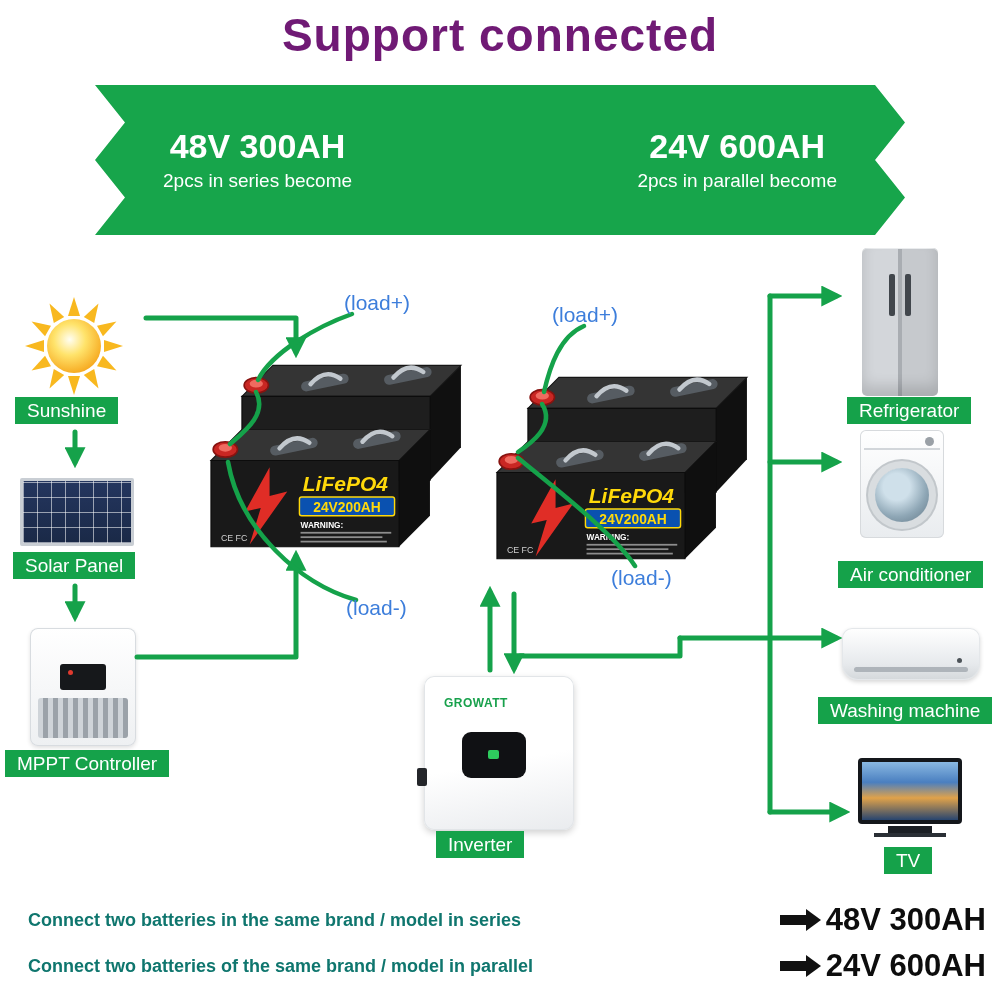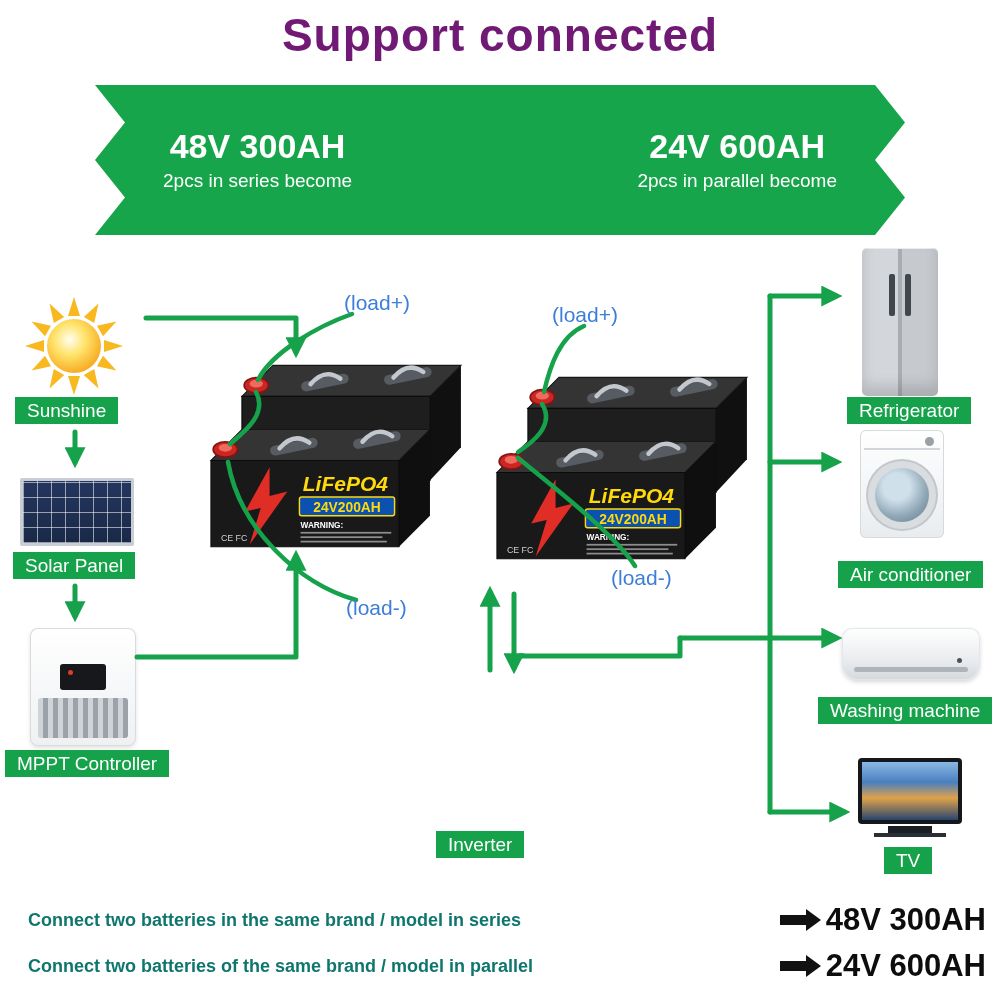--- a/index.html
+++ b/index.html
@@ -235,20 +235,27 @@
       <rect x="98" y="190.5" width="78" height="1.6" fill="#8d8d8d"></rect>
       <text x="26" y="191" font-size="8" fill="#cfcfcf">CE FC</text>
     </g>
   </svg>
 
   <div class="load-label" style="left:344px; top:291px;">(load+)</div>
   <div class="load-label" style="left:552px; top:303px;">(load+)</div>
   <div class="load-label" style="left:346px; top:596px;">(load-)</div>
   <div class="load-label" style="left:611px; top:566px;">(load-)</div>
 
+  <div class="abs inverter icon-layer">
+    <div class="inverter-brand">GROWATT</div>
+    <div class="inverter-screen">
+      <div class="inverter-screen-dot"></div>
+    </div>
+    <div class="inverter-knob"></div>
+  </div>
   <div class="badge" style="left:436px; top:831px;">Inverter</div>
 
   <div class="abs fridge icon-layer">
     <div class="fridge-handle-left"></div>
     <div class="fridge-handle-right"></div>
   </div>
   <div class="badge" style="left:847px; top:397px;">Refrigerator</div>
 
   <div class="abs washer icon-layer">
     <div class="washer-panel-line"></div>

